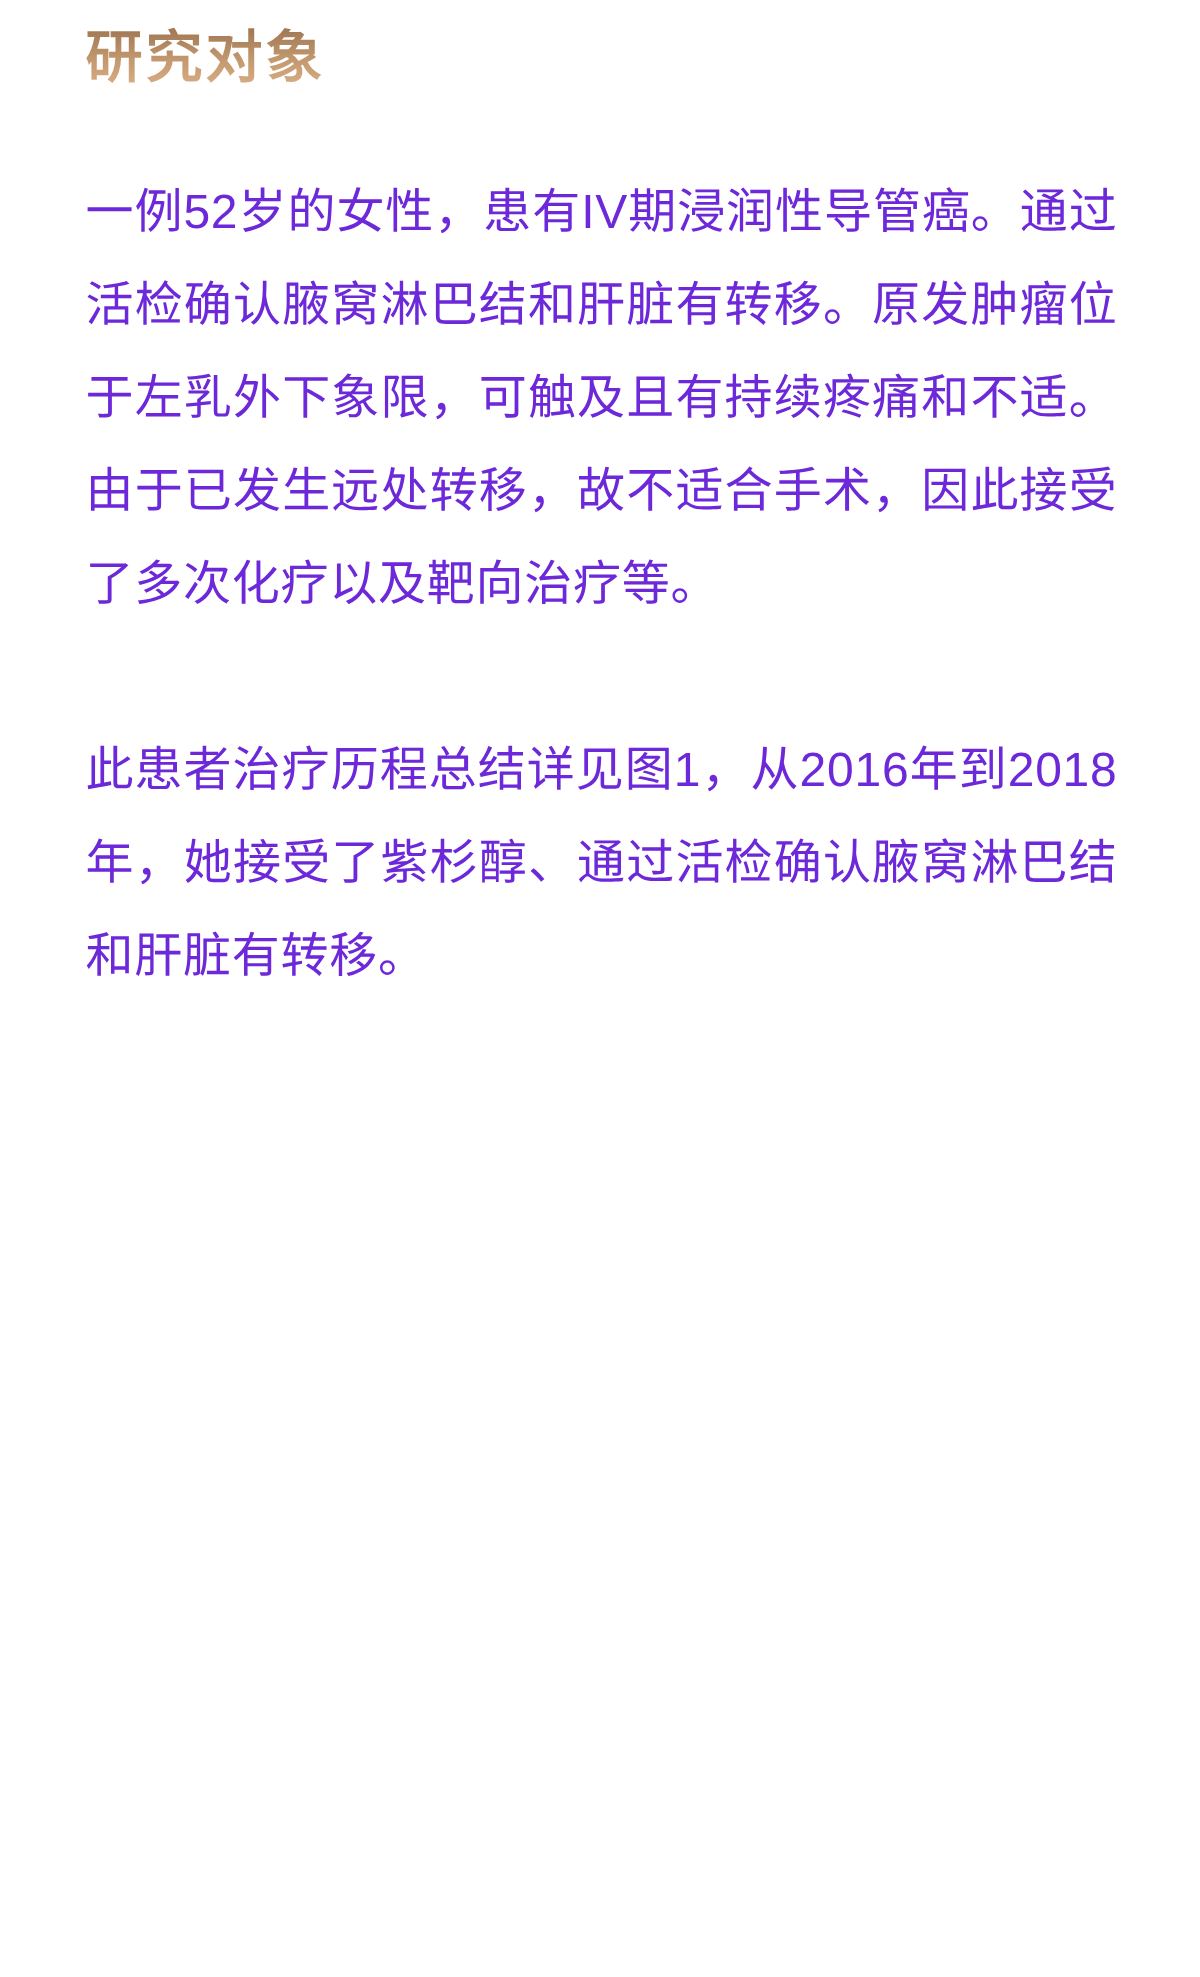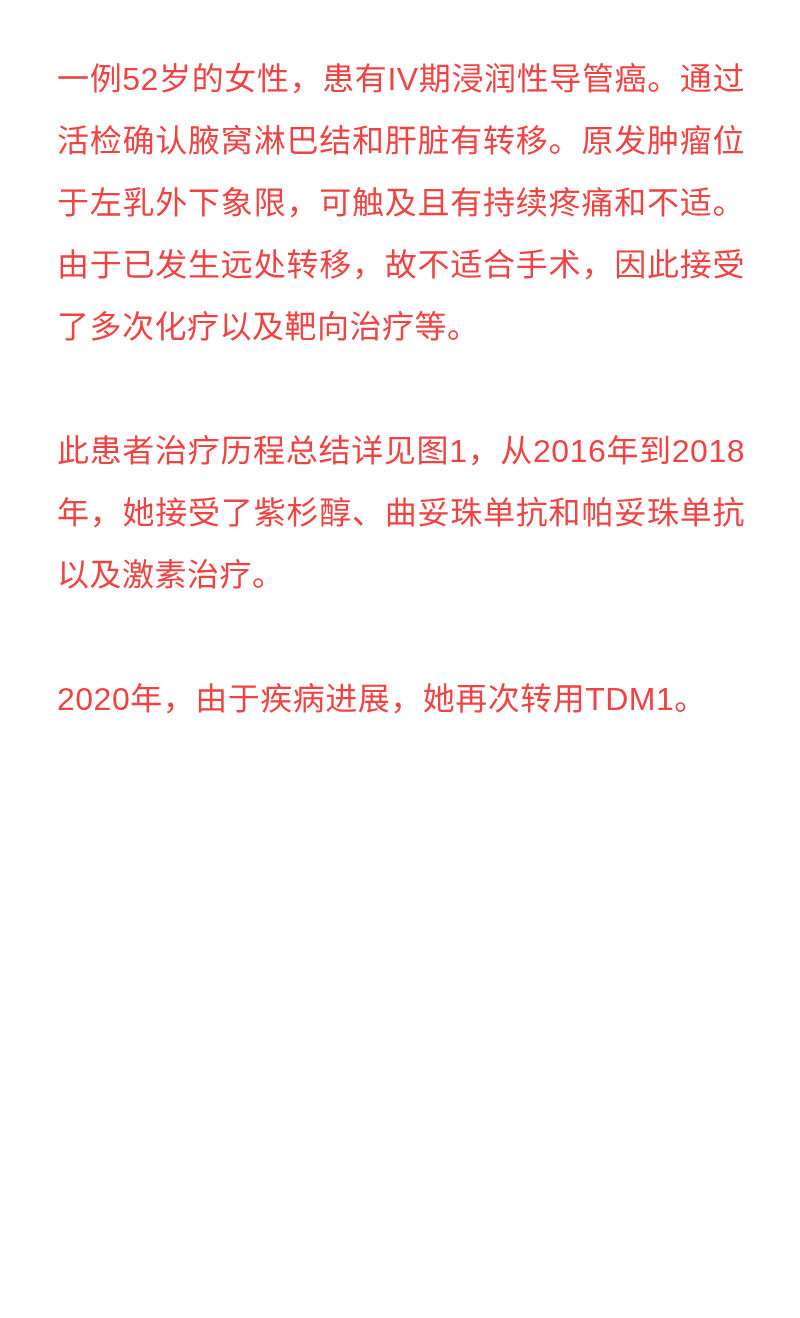--- a/index.html
+++ b/index.html
@@ -37,32 +37,32 @@
       -webkit-text-fill-color: transparent;
       color: transparent;
       display: inline-block;
     }
   }
   .body-text p {
     margin: 62px 0 0 0;
     font-size: 32px;
     line-height: 62px;
     font-weight: 300;
-    color: #ef4444;
+    color: #6d28d9;
     text-align: justify;
     text-align-last: left;
     letter-spacing: 0.5px;
   }
   .body-text p.first {
     margin-top: 48px;
   }
 </style>
 </head>
 <body>
 
 <div class="page">
+  <h1 class="section-heading">研究对象</h1>
 
   <div class="body-text">
     <p class="first">一例52岁的女性，患有IV期浸润性导管癌。通过活检确认腋窝淋巴结和肝脏有转移。原发肿瘤位于左乳外下象限，可触及且有持续疼痛和不适。由于已发生远处转移，故不适合手术，因此接受了多次化疗以及靶向治疗等。</p>
-    <p>此患者治疗历程总结详见图1，从2016年到2018年，她接受了紫杉醇、曲妥珠单抗和帕妥珠单抗以及激素治疗。</p>
-    <p>2020年，由于疾病进展，她再次转用TDM1。</p>
+    <p>此患者治疗历程总结详见图1，从2016年到2018年，她接受了紫杉醇、通过活检确认腋窝淋巴结和肝脏有转移。</p>
   </div>
 </div>
 
 </body></html>

